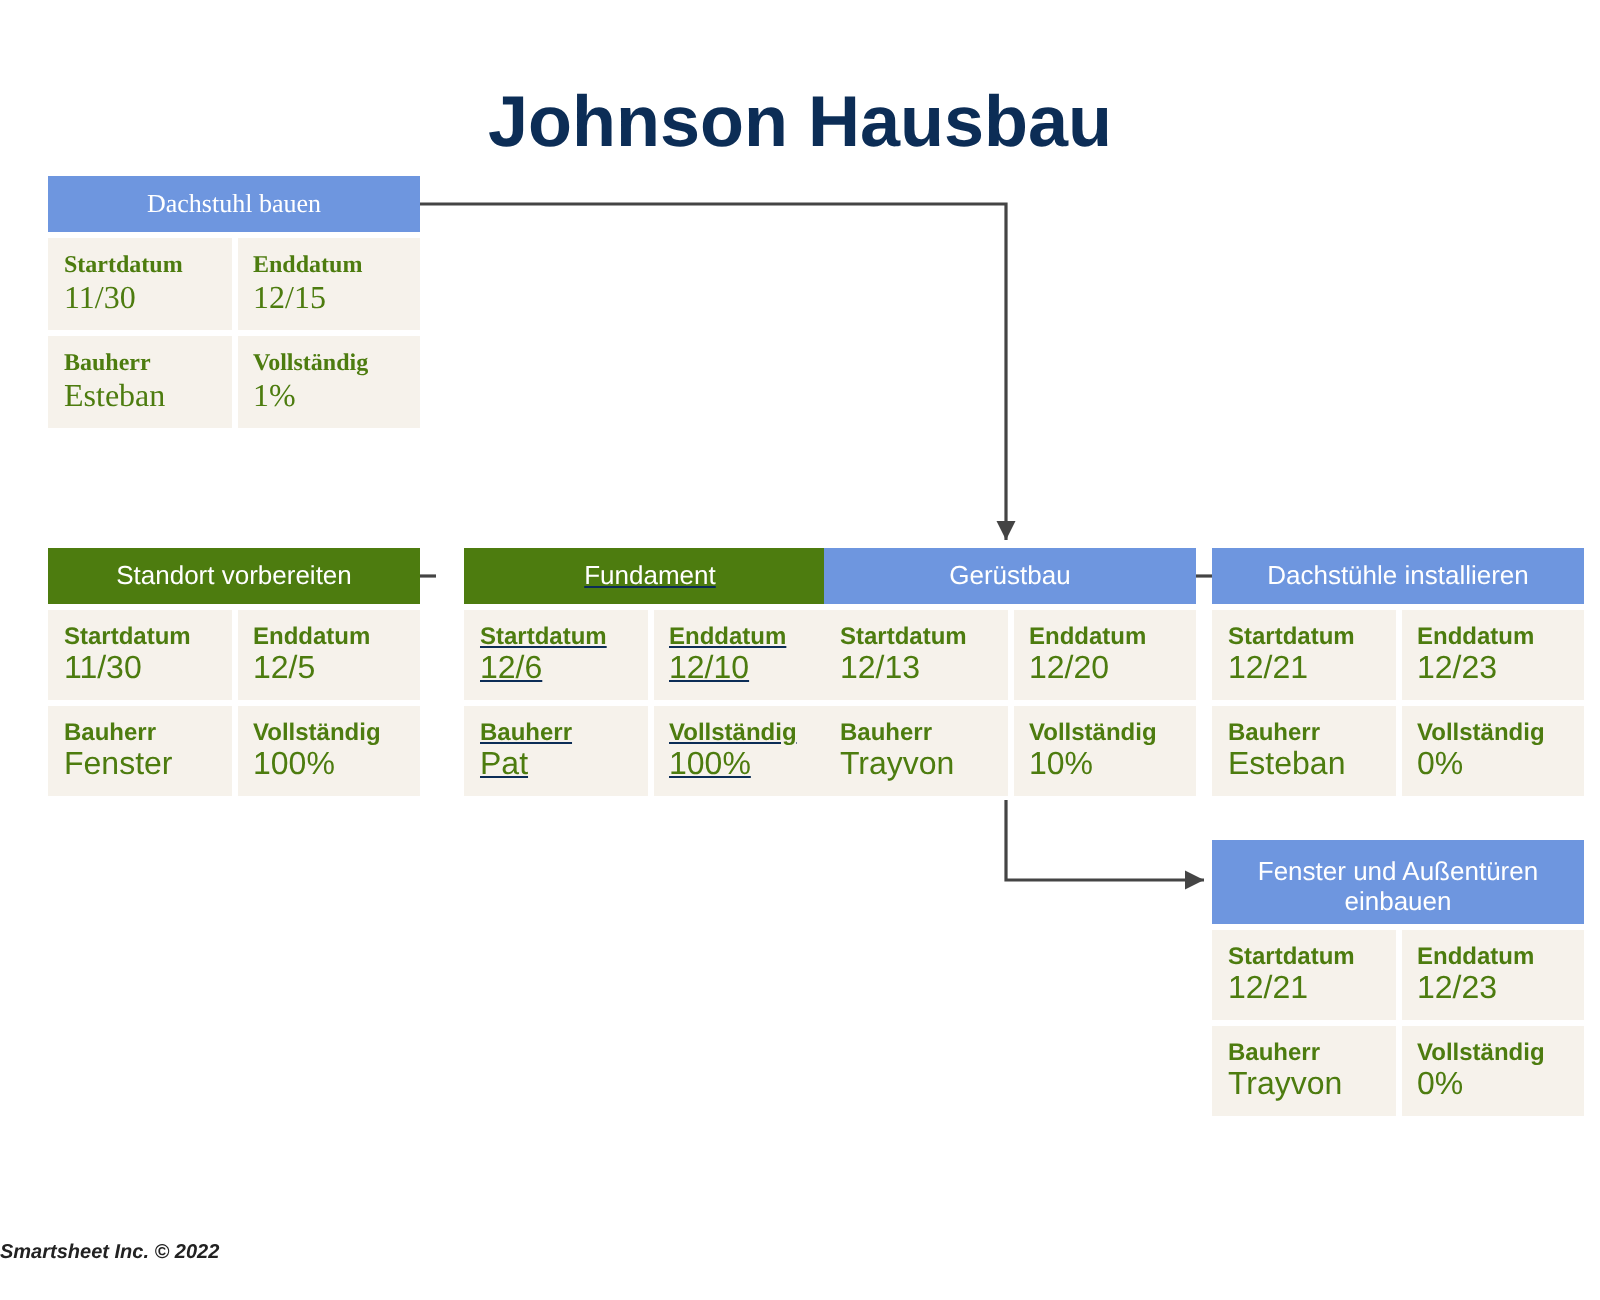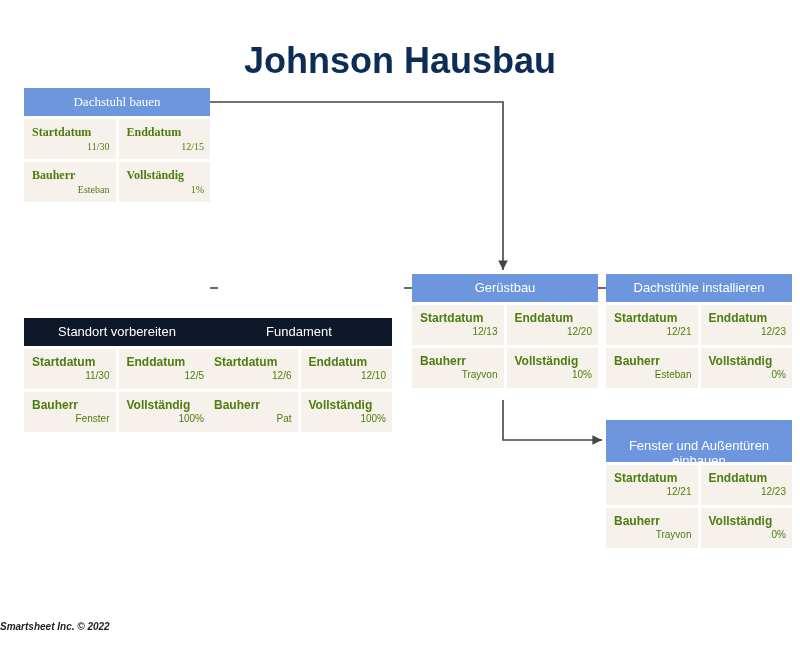--- a/index.html
+++ b/index.html
@@ -31,45 +31,44 @@
     line-height: 28px;
     font-size: 13px;
     color: #ffffff;
     text-align: center;
     padding: 0 4px;
     overflow: hidden;
   }
   .card-header.tall {
     height: 42px;
     line-height: 15px;
-    padding-top: 18px;
+    padding-top: 8px;
   }
   .hdr-blue { background: #6e96df; }
-  .hdr-gray { background: #0f172a; margin-top: 44px; }
+  .hdr-gray { background: #4d7c0f; }
   .card-body {
     display: grid;
     grid-template-columns: 1fr 1fr;
     gap: 3px;
     margin-top: 3px;
   }
   .cell {
     background: #f6f2eb;
     padding: 6px 6px 6px 8px;
     font-size: 12px;
     color: #4d7c0f;
     min-height: 40px;
   }
   .cell .label {
     font-weight: 600;
     font-size: 12px;
   }
   .cell .value {
-    font-size: 10px;
+    font-size: 16px;
     margin-top: 1px;
-    text-align: right;
   }
   svg.connectors {
     position: absolute;
     left: 0; top: 0;
     width: 800px; height: 650px;
     pointer-events: none;
   }
   .footer {
     position: absolute;
     bottom: 18px;
@@ -140,21 +139,21 @@
         <div class="label">Bauherr</div>
         <div class="value">Fenster</div>
       </div>
     <div class="cell">
         <div class="label">Vollständig</div>
         <div class="value">100%</div>
       </div>
   </div>
 </div>
 
-<div class="card" style="left:206px; top:274px;">
+<div class="card" style="left:232px; top:274px;text-decoration:underline;">
   <div class="card-header hdr-gray">Fundament</div>
   <div class="card-body">
     <div class="cell">
         <div class="label">Startdatum</div>
         <div class="value">12/6</div>
       </div>
     <div class="cell">
         <div class="label">Enddatum</div>
         <div class="value">12/10</div>
       </div>

